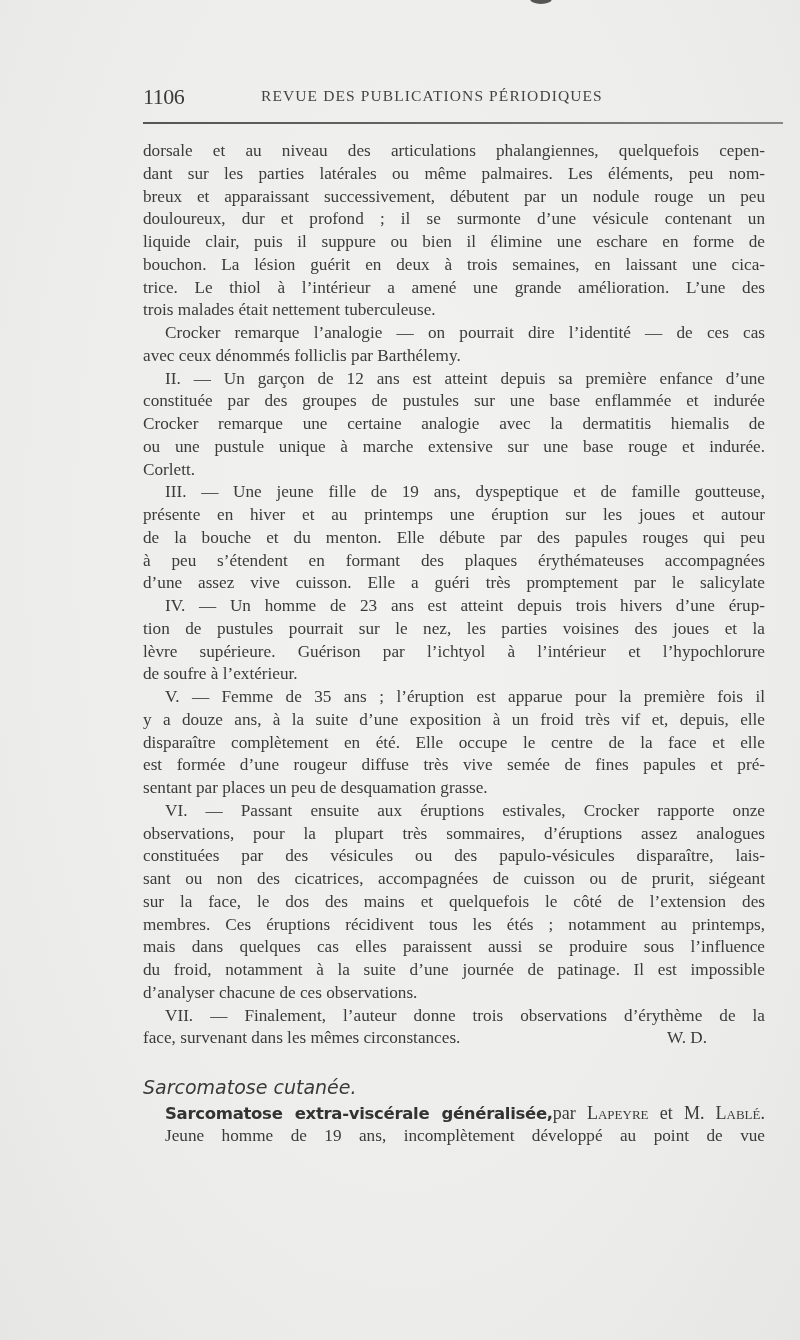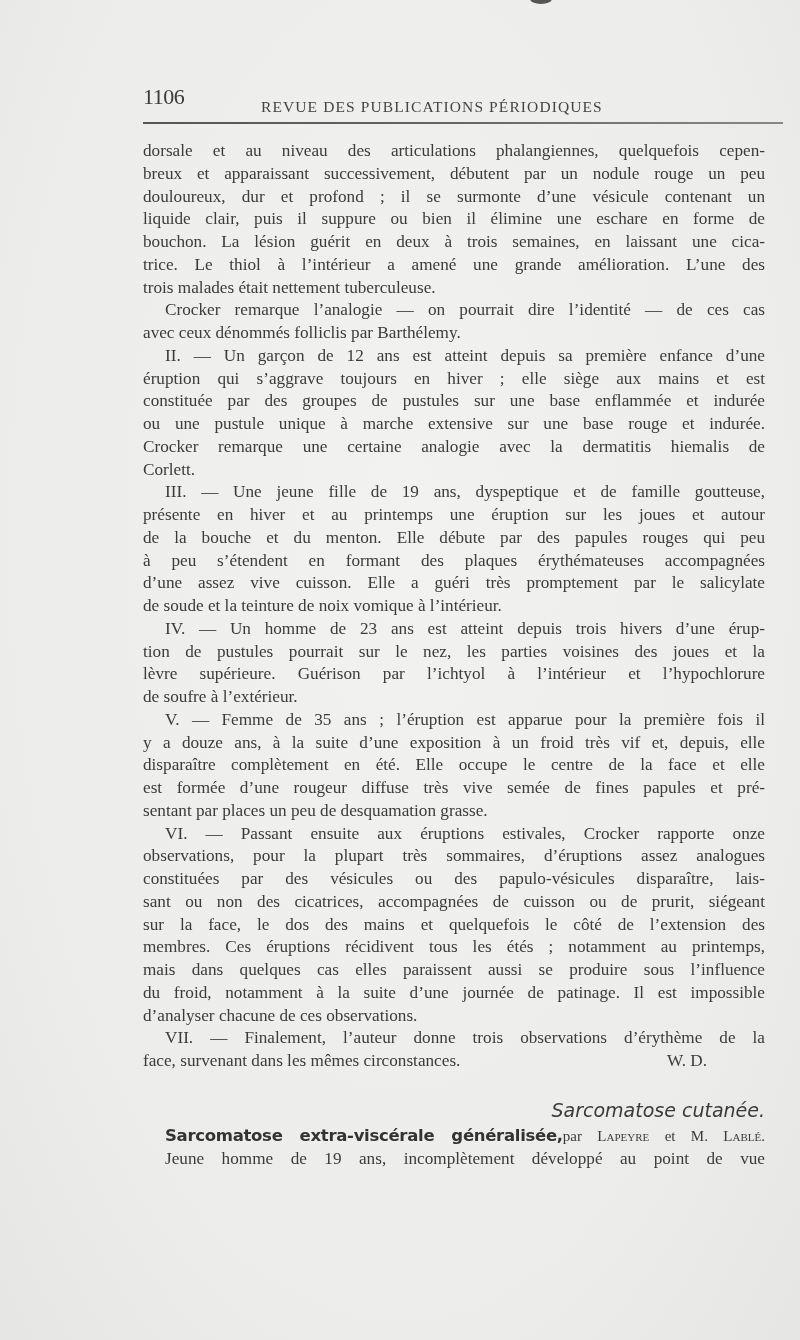--- a/index.html
+++ b/index.html
@@ -20,21 +20,21 @@
   }
   .header {
     position: absolute; left: 143px; top: 84px; width: 622px; height: 26px; text-align: right;
   }
   .page-number {
     position: absolute; left: 0; top: 0;
     font-family: "Liberation Serif", serif; font-size: 22px; color: #3a3a3a;
     letter-spacing: -0.5px;
   }
   .running-head {
-    position: absolute; left: 118px; top: 14px;
+    position: absolute; left: 118px; top: 3px;
     font-family: "Liberation Serif", serif; font-size: 15.5px; letter-spacing: 1.1px;
     color: #444;
   }
   .rule {
     position: absolute; left: 143px; top: 122px; width: 640px; height: 2px;
     background: linear-gradient(90deg, #555 0%, #666 50%, #888 100%);
   }
   .body-text {
     position: absolute; left: 143px; top: 140px; width: 622px;
   }
@@ -44,65 +44,63 @@
     white-space: nowrap; text-align: justify; text-align-last: justify;
     color: #3b3b3b;
   }
   .line.last { text-align-last: left; }
   .line.indent { padding-left: 22px; }
   .signature { float: right; margin-right: 58px; }
   .section-title {
     display: block; height: 30px; line-height: 30px; margin-top: 22px;
     font-family: "DejaVu Sans", sans-serif; font-style: italic; font-size: 19px;
     color: #3a3a3a;
-    text-align: right;
   }
   .article-title {
     font-family: "DejaVu Sans", sans-serif; font-weight: bold; font-size: 16.5px;
     color: #333; letter-spacing: -0.3px; margin-top: 8px;
   }
-  .byline { font-size: 15px; }
+  .byline { font-size: 18px; }
   .smallcaps { font-variant: small-caps; }
   .journal { font-style: italic; }
 </style>
 </head>
 <body>
 
 <div class="page-bg"></div>
 <div class="top-mark"></div>
 
 <div class="header">
   <span class="page-number">1106</span>
   <span class="running-head">REVUE DES PUBLICATIONS PÉRIODIQUES</span>
 </div>
 <div class="rule"></div>
 
 <div class="body-text">
   <div id="lines">
       <span class="line">dorsale et au niveau des articulations phalangiennes, quelquefois cepen-</span>
+      <span class="line">dant sur les parties latérales ou même palmaires. Les éléments, peu nom-</span>
       <span class="line">breux et apparaissant successivement, débutent par un nodule rouge un peu</span>
       <span class="line">douloureux, dur et profond ; il se surmonte d’une vésicule contenant un</span>
       <span class="line">liquide clair, puis il suppure ou bien il élimine une eschare en forme de</span>
       <span class="line">bouchon. La lésion guérit en deux à trois semaines, en laissant une cica-</span>
       <span class="line">trice. Le thiol à l’intérieur a amené une grande amélioration. L’une des</span>
       <span class="line last">trois malades était nettement tuberculeuse.</span>
       <span class="line indent">Crocker remarque l’analogie — on pourrait dire l’identité — de ces cas</span>
       <span class="line last">avec ceux dénommés folliclis par Barthélemy.</span>
       <span class="line indent">II. — Un garçon de 12 ans est atteint depuis sa première enfance d’une</span>
-      <span class="line">éruption qui s’aggrave toujours en hiver ; elle siège aux mains et est</span>
       <span class="line">constituée par des groupes de pustules sur une base enflammée et indurée</span>
+      <span class="line">Crocker remarque une certaine analogie avec la dermatitis hiemalis de</span>
       <span class="line">ou une pustule unique à marche extensive sur une base rouge et indurée.</span>
-      <span class="line">Crocker remarque une certaine analogie avec la dermatitis hiemalis de</span>
       <span class="line last">Corlett.</span>
       <span class="line indent">III. — Une jeune fille de 19 ans, dyspeptique et de famille goutteuse,</span>
       <span class="line">présente en hiver et au printemps une éruption sur les joues et autour</span>
       <span class="line">de la bouche et du menton. Elle débute par des papules rouges qui peu</span>
       <span class="line">à peu s’étendent en formant des plaques érythémateuses accompagnées</span>
       <span class="line">d’une assez vive cuisson. Elle a guéri très promptement par le salicylate</span>
-      <span class="line last">de soude et la teinture de noix vomique à l’intérieur.</span>
       <span class="line indent">IV. — Un homme de 23 ans est atteint depuis trois hivers d’une érup-</span>
       <span class="line">tion de pustules pourrait sur le nez, les parties voisines des joues et la</span>
       <span class="line">lèvre supérieure. Guérison par l’ichtyol à l’intérieur et l’hypochlorure</span>
       <span class="line last">de soufre à l’extérieur.</span>
       <span class="line indent">V. — Femme de 35 ans ; l’éruption est apparue pour la première fois il</span>
       <span class="line">y a douze ans, à la suite d’une exposition à un froid très vif et, depuis, elle</span>
       <span class="line">disparaître complètement en été. Elle occupe le centre de la face et elle</span>
       <span class="line">est formée d’une rougeur diffuse très vive semée de fines papules et pré-</span>
       <span class="line last">sentant par places un peu de desquamation grasse.</span>
       <span class="line indent">VI. — Passant ensuite aux éruptions estivales, Crocker rapporte onze</span>

